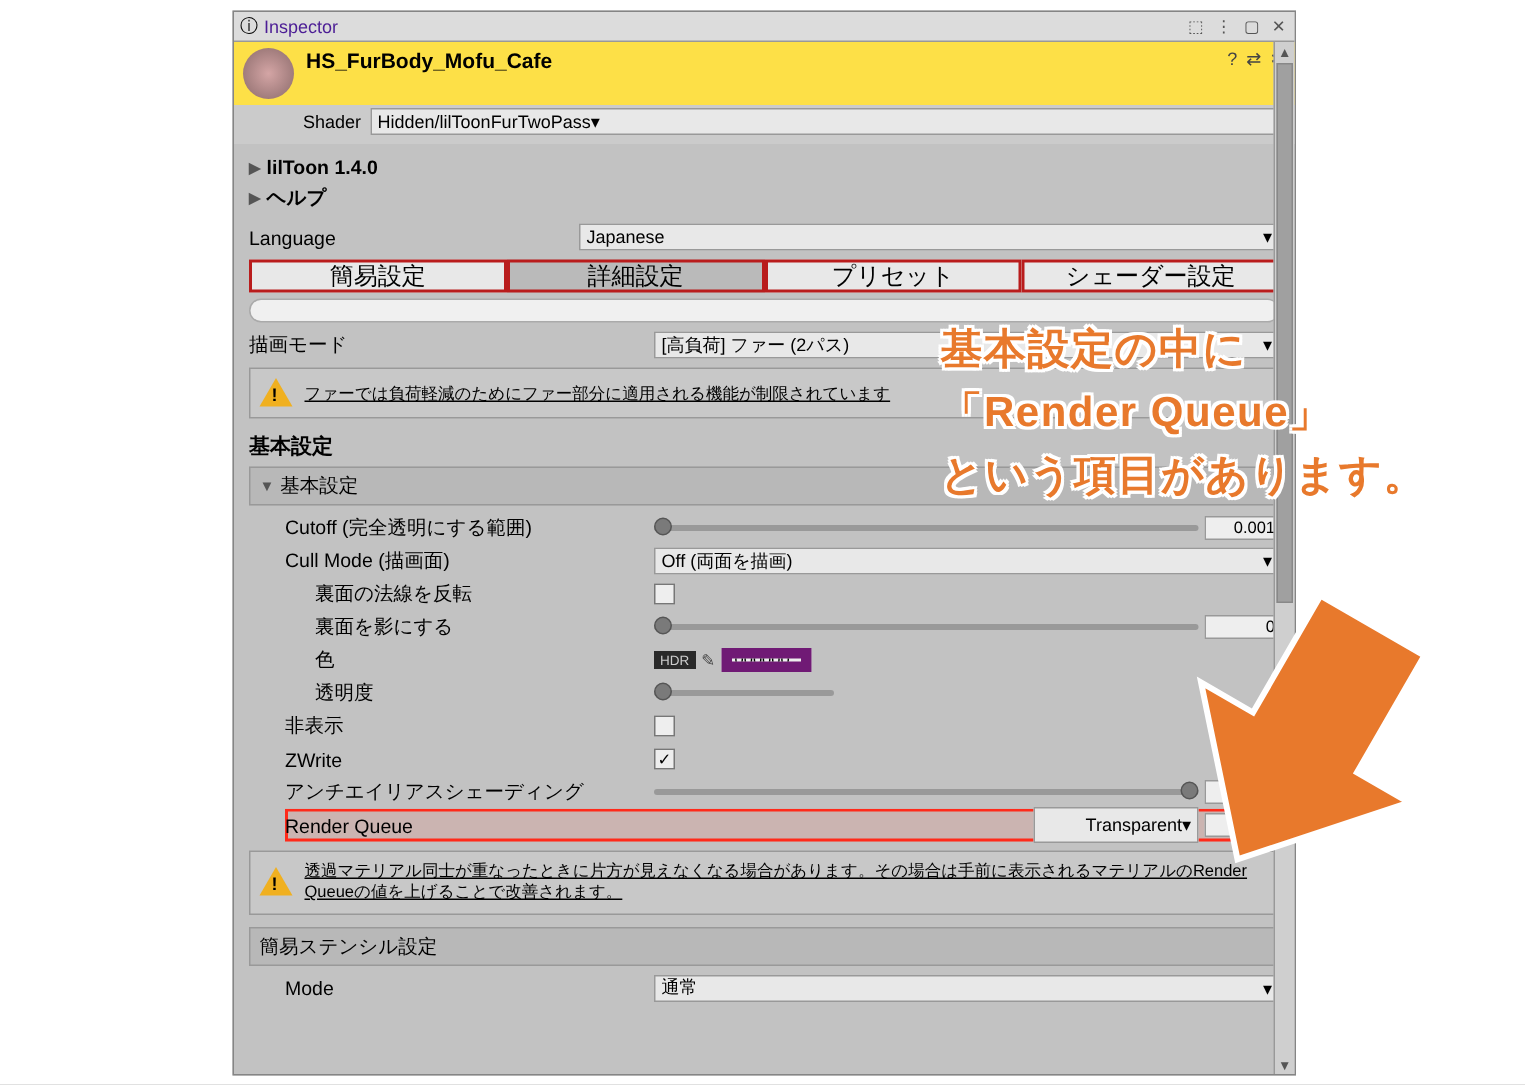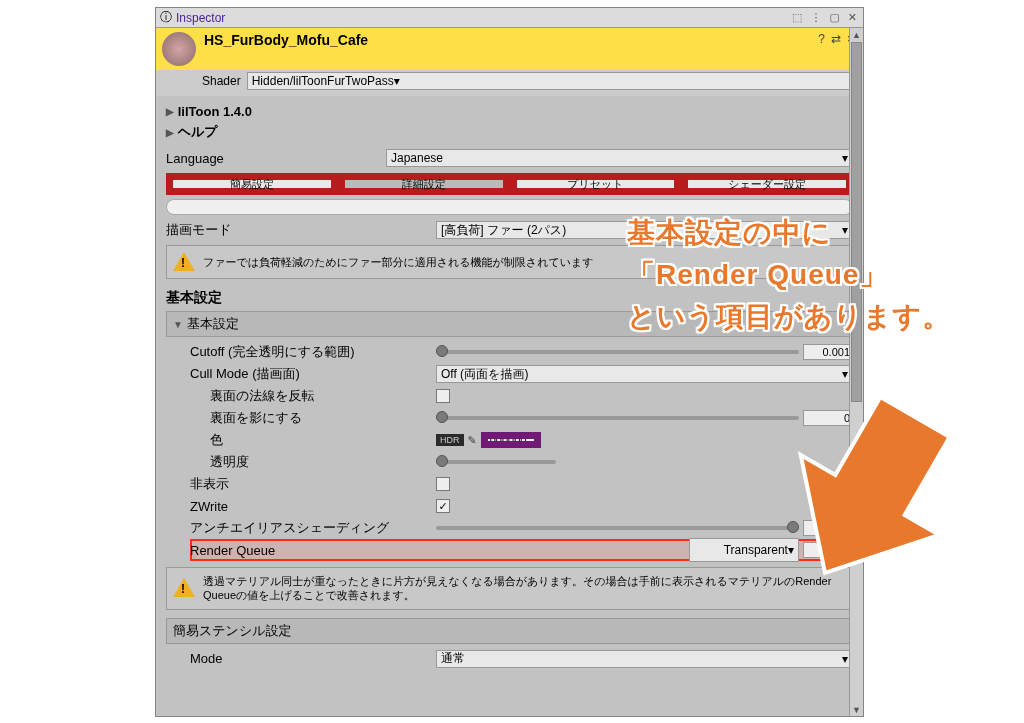--- a/index.html
+++ b/index.html
@@ -16,30 +16,30 @@
 .shader-row { display: flex; align-items: center; padding: 2px 6px 6px 46px; background: #cbcbcb; gap: 6px; }
 .shader-row label { font-size: 12px; }
 .shader-dropdown { flex: 1; height: 18px; background: #e8e8e8; border: 1px solid #999; font-size: 12px; padding: 0 4px; display: flex; align-items: center; justify-content: flex-start; }
 .content { padding: 6px 10px 0 10px; }
 .foldout { display: flex; align-items: center; gap: 4px; font-weight: bold; font-size: 13px; padding: 2px 0; }
 .tri { font-size: 10px; color: #555; }
 .lang-row { display: flex; align-items: center; margin-top: 6px; }
 .lang-row label { width: 220px; font-size: 13px; }
 .dropdown { flex: 1; height: 18px; background: #e8e8e8; border: 1px solid #999; padding: 0 4px; display: flex; align-items: center; justify-content: space-between; font-size: 12px; }
 .tab-row { display: flex; margin-top: 6px; }
-.tab { flex: 1; height: 22px; background: #e8e8e8; border: 7px solid #b91c1c; display: flex; align-items: center; justify-content: center; font-size: 11px; cursor: pointer; }
+.tab { flex: 1; height: 22px; background: #e8e8e8; border: 2px solid #b91c1c; display: flex; align-items: center; justify-content: center; font-size: 16px; cursor: pointer; }
 .tab.active { background: #bababa; }
 .search-row { margin-top: 4px; }
 .search-input { width: 100%; height: 16px; background: #f0f0f0; border: 1px solid #aaa; border-radius: 8px; padding: 0 18px; font-size: 11px; position: relative; }
 .search-wrap { position: relative; }
 .search-wrap::before { content: "🔍"; position: absolute; left: 4px; top: 1px; font-size: 10px; opacity: 0.6; }
 .prop-row { display: flex; align-items: center; margin-top: 6px; }
 .prop-label { width: 270px; font-size: 13px; }
 .prop-field { flex: 1; }
-.warn-box { display: flex; align-items: center; background: #c8c8c8; border: 1px solid #999; padding: 6px; margin-top: 6px; font-size: 11px; gap: 8px; }
+.warn-box { display: flex; align-items: center; background: #c8c8c8; border: 1px solid #999; padding: 6px; margin-top: 6px; font-size: 11px; gap: 8px; text-decoration: underline; }
 .warn-icon { width: 22px; height: 20px; flex-shrink: 0; }
 .warn-tri { width: 0; height: 0; border-left: 11px solid transparent; border-right: 11px solid transparent; border-bottom: 19px solid #f0b020; position: relative; }
 .warn-tri::after { content: "!"; position: absolute; top: 4px; left: -3px; font-weight: bold; color: #000; font-size: 12px; }
 .section-title { font-weight: bold; font-size: 14px; margin-top: 10px; }
 .section-header { background: #b8b8b8; border: 1px solid #999; padding: 3px 6px; margin-top: 4px; display: flex; align-items: center; gap: 4px; font-size: 13px; }
 .section-body { padding: 4px 0 0 24px; }
 .row { display: flex; align-items: center; height: 22px; }
 .row .lbl { width: 246px; font-size: 13px; }
 .row .lbl.indent { padding-left: 20px; }
 .row .ctrl { flex: 1; display: flex; align-items: center; gap: 4px; }

